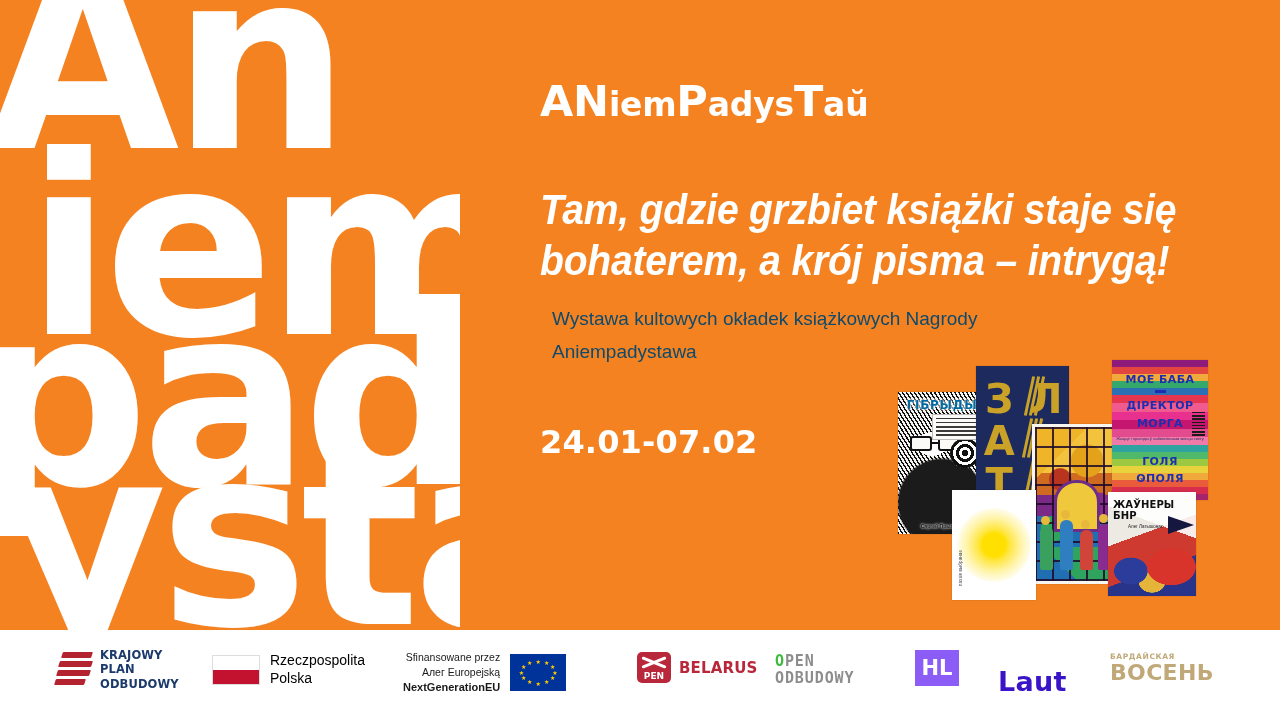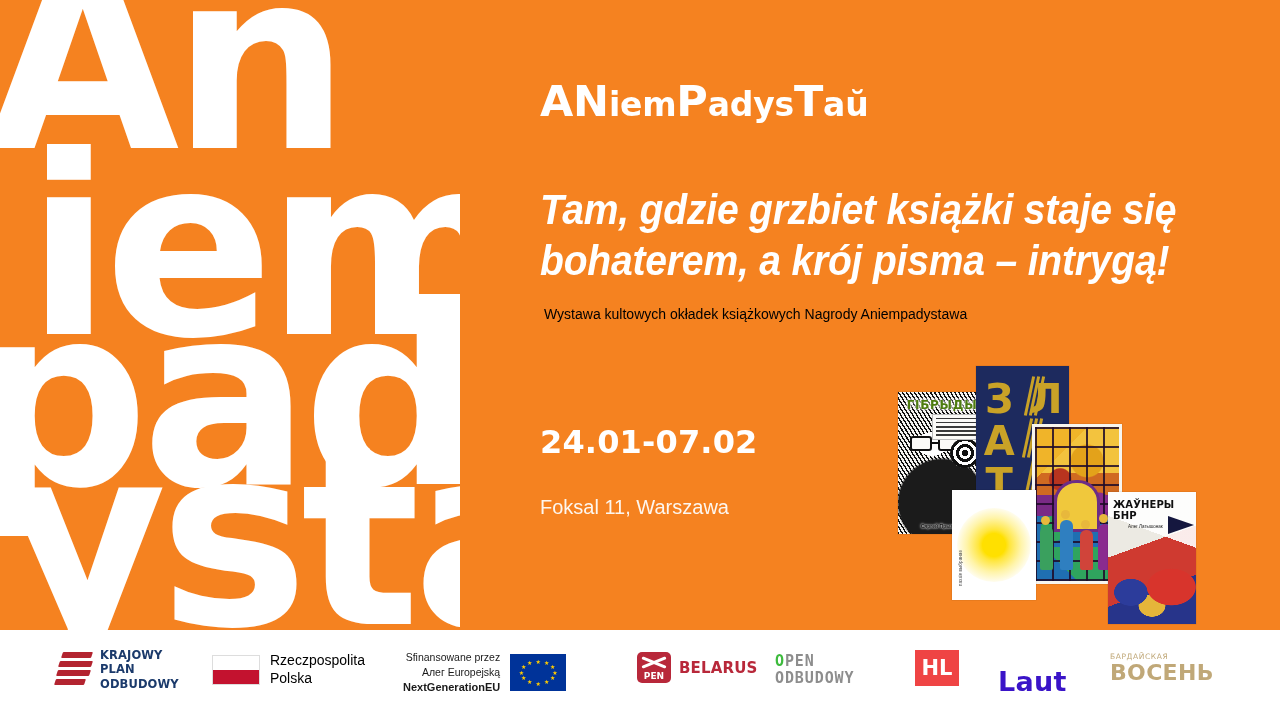--- a/index.html
+++ b/index.html
@@ -77,25 +77,25 @@
     font-size: 42px;
     line-height: 1.22;
     color: #ffffff;
     transform: scaleX(0.93);
     transform-origin: left top;
     letter-spacing: -0.005em;
   }
 
   .subtitle {
     position: absolute;
-    left: 4px; top: 302px;
+    left: 12px; top: 302px;
     width: 560px;
-    font-size: 14px;
+    font-size: 19px;
     line-height: 1.75;
-    color: #000000;
+    color: #0c4a6e;
     font-weight: 400;
   }
 
   .date {
     position: absolute;
     left: 0; top: 423px;
     font-family: "DejaVu Sans", sans-serif;
     font-weight: bold;
     font-size: 32px;
     color: #ffffff;
@@ -141,21 +141,21 @@
   .cv-hybrydy .eye-l { left: 12px; }
   .cv-hybrydy .eye-r { left: 40px; }
   .cv-hybrydy .eye-bridge { position:absolute; left:34px; top:50px; width:8px; height:2.4px; background:#111; }
   .cv-hybrydy .target {
     position:absolute; right:6px; top:46px; width:30px; height:30px; border-radius:50%;
     background: repeating-radial-gradient(circle at 50% 50%, #111 0 3px, #fff 3px 6px);
   }
   .cv-hybrydy .cv-title {
     position:absolute; left:4px; top:6px; right:4px;
     font-family:"DejaVu Sans", sans-serif; font-weight:bold; font-size:12px;
-    color:#4d7c0f; letter-spacing:0.06em; text-align:center;
+    color:#0369a1; letter-spacing:0.06em; text-align:center;
     text-shadow: 0 0 3px #fff, 0 0 3px #fff, 0 0 2px #fff;
   }
   .cv-hybrydy .cv-blurb {
     position:absolute; left:34px; top:22px; width:50px; height:26px;
     background:#fbfaf7;
     border:0.5px solid #bbb;
   }
   .cv-hybrydy .cv-blurb i {
     display:block; height:1.6px; margin:2.6px 3px; background:#3a3a3a; font-style:normal;
   }
@@ -251,21 +251,21 @@
     background: radial-gradient(circle, #ffe000 0 22%, #ffe63f 30%, rgba(255,235,100,0.55) 52%, rgba(255,245,190,0.18) 72%, rgba(255,255,255,0) 85%);
     border-radius:50%;
   }
   .cv-sun .spine-txt {
     position:absolute; left:5px; top:16px; width:12px; height:80px;
     font-size:4.5px; color:#4a4a4a; writing-mode: vertical-rl;
     transform: rotate(180deg); letter-spacing:0.02em; line-height:1.8;
   }
 
   
-  .cv-bnr { left: 218px; top: 132px; width: 88px; height: 132px; z-index: 5; background:#f5f3ee; }
+  .cv-bnr { left: 218px; top: 132px; width: 88px; height: 104px; z-index: 5; background:#f5f3ee; }
   .cv-bnr .scene {
     position:absolute; inset:0;
     background:
       linear-gradient(200deg, rgba(255,255,255,0.9) 0 34%, transparent 34%),
       radial-gradient(ellipse 40px 30px at 72% 72%, #d8342c 0 60%, transparent 62%),
       radial-gradient(ellipse 30px 24px at 26% 76%, #2c3c9b 0 55%, transparent 57%),
       radial-gradient(ellipse 24px 20px at 50% 86%, #e5b53a 0 55%, transparent 57%),
       linear-gradient(160deg, #eceae3 0 40%, #cf3a30 40% 70%, #27348a 70% 100%);
   }
   .cv-bnr .blade {
@@ -349,39 +349,39 @@
   .lg-oc { left: 775px; top: 653px; }
   .oc-line {
     font-family:"DejaVu Sans Mono", monospace; font-weight:bold; font-size:15px;
     letter-spacing:0.06em; line-height:1.12; color:#8d8d8d;
   }
   .oc-line .g { color:#3DBB3D; }
 
   
   .lg-hl { left: 915px; top: 650px; }
   .hl-box {
-    width: 44px; height: 36px; background:#ef4444; position:relative;
+    width: 44px; height: 36px; background:#8b5cf6; position:relative;
   }
   .hl-box .hl-txt {
     position:absolute; inset:0; display:flex; align-items:center; justify-content:center;
     font-family:"DejaVu Sans", sans-serif; font-weight:bold; font-size:21px;
     color:#ffffff;
   }
 
   
   .lg-laut { left: 998px; top: 654px; }
   .laut-txt {
     font-family:"DejaVu Sans", sans-serif; font-weight:bold; font-size:27px;
     color:#3A14C8; letter-spacing:0.01em;margin-top:12px;
   }
 
   
   .lg-bv { left: 1110px; top: 652px; }
   .bv-small {
-    font-family:"DejaVu Sans", sans-serif; font-weight:normal; font-size:7.5px;
+    font-family:"DejaVu Sans", sans-serif; font-weight:bold; font-size:7.5px;
     color:#C0A878; letter-spacing:0.08em;
   }
   .bv-big {
     font-family:"DejaVu Sans", sans-serif; font-weight:bold; font-size:22px;
     color:#C0A878; letter-spacing:0.015em; line-height:1.05;
   }
 </style>
 </head>
 <body>
 
@@ -403,21 +403,20 @@
       <div class="headline">
         <div>Tam, gdzie grzbiet książki staje się</div>
         <div>bohaterem, a krój pisma – intrygą!</div>
       </div>
 
       <div class="subtitle">Wystawa kultowych okładek książkowych Nagrody Aniempadystawa</div>
 
       <div class="date">24.01-07.02</div>
 
       <div class="venue">
-        <div>Foksal 11, Warszawa</div>
       </div>
 
       <div class="collage">
 
         <div class="cover cv-hybrydy">
           <div class="bw-face"></div>
           <div class="eye-l"></div>
           <div class="eye-r"></div>
           <div class="eye-bridge"></div>
           <div class="target"></div>
@@ -464,20 +463,31 @@
           <div class="fig f1"></div>
           <div class="fig f2"></div>
           <div class="fig f3"></div>
           <div class="fig f4"></div>
         <div class="head" style="left: 9px; top: 92px;"></div>
             <div class="head" style="left: 29px; top: 86px;"></div>
             <div class="head" style="left: 49px; top: 96px;"></div>
             <div class="head" style="left: 67px; top: 90px;"></div>
           </div>
 
+        <div class="cover cv-rainbow">
+          <div class="rb-t1">МОЕ БАБА</div>
+          <div class="rb-dash"></div>
+          <div class="rb-t2">ДІРЕКТОР</div>
+          <div class="rb-t3">МОРГА</div>
+          <div class="rb-t4">Жыццё і прыгоды ў найвясёлшым месцы свету</div>
+          <div class="rb-t5">ГОЛЯ</div>
+          <div class="rb-small">з</div>
+          <div class="rb-t6">ОПОЛЯ</div>
+          <div class="barcode"></div>
+        </div>
 
         <div class="cover cv-sun">
           <div class="glow"></div>
           <div class="spine-txt">паэзія  выбранае</div>
         </div>
 
         <div class="cover cv-bnr">
           <div class="scene"></div>
           <div class="blade"></div>
           <div class="bnr-title">

